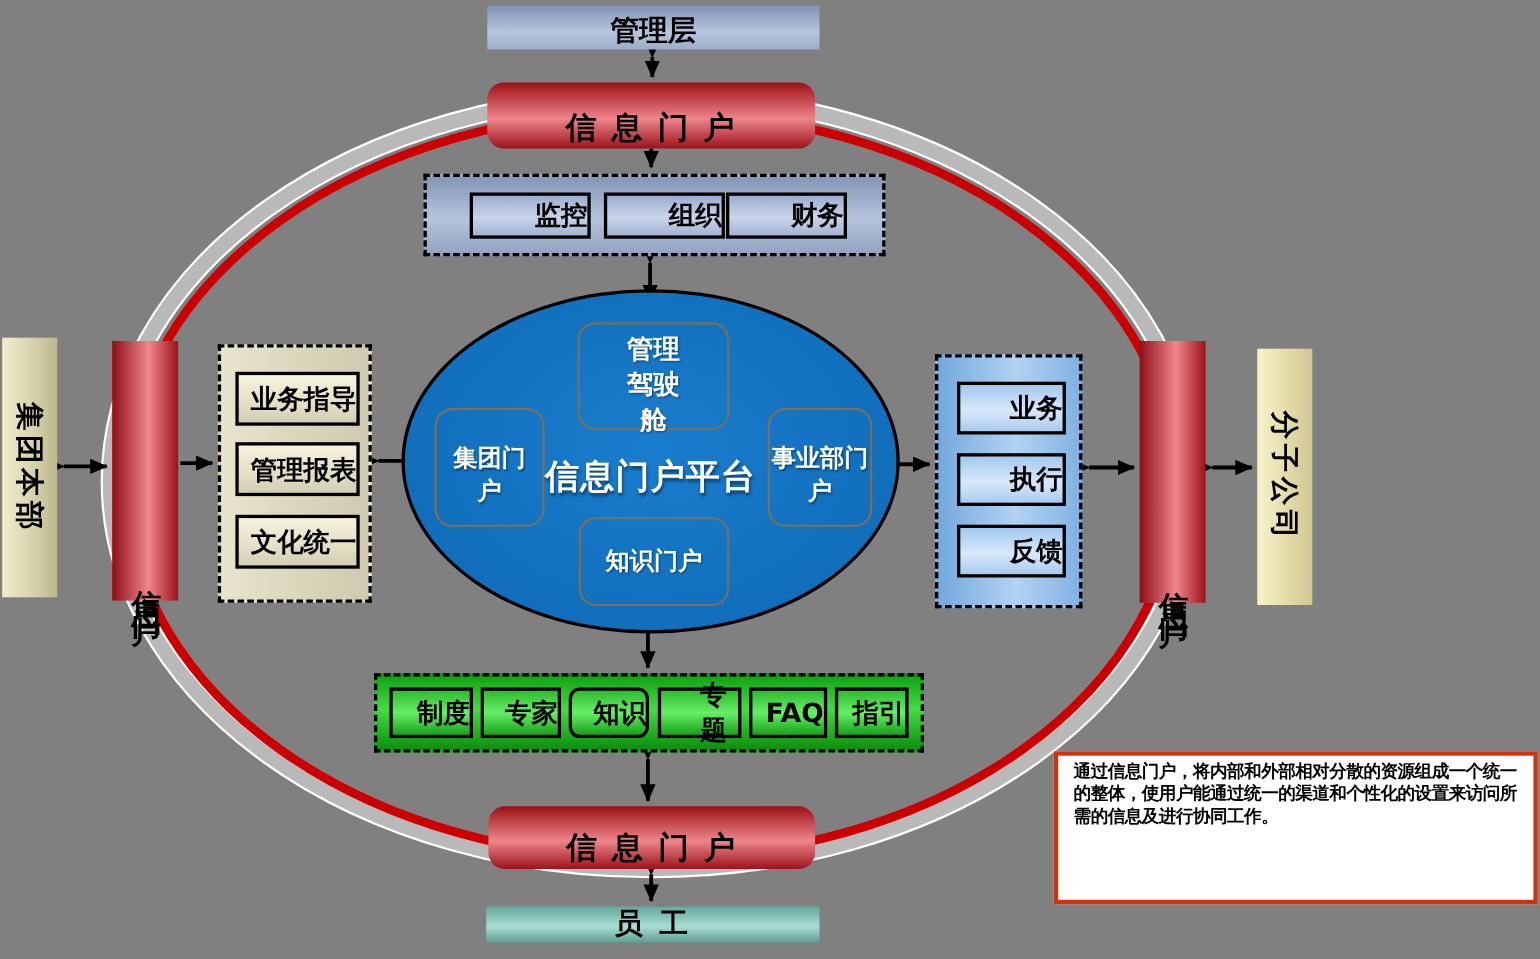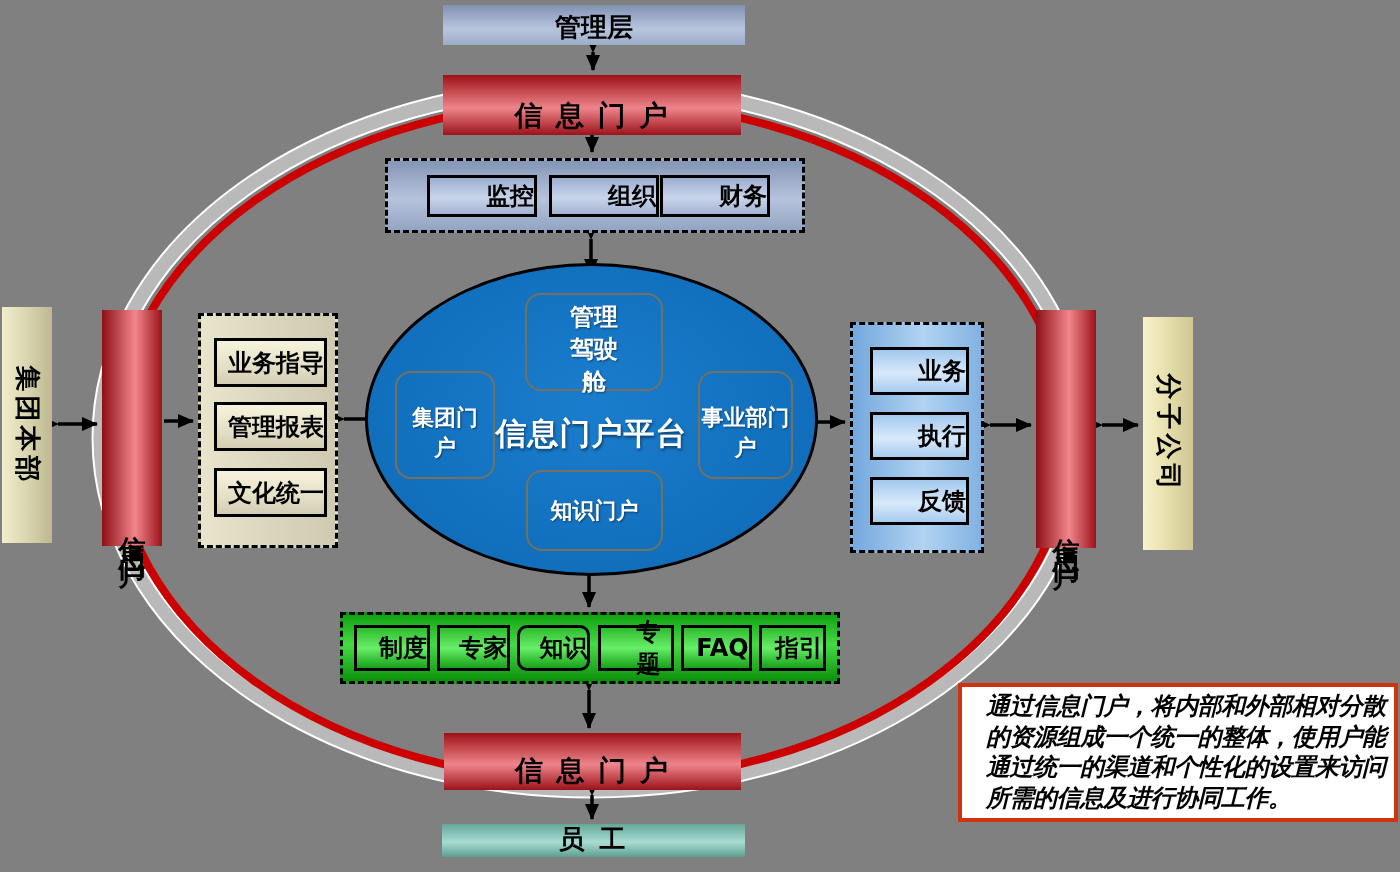--- a/index.html
+++ b/index.html
@@ -10,21 +10,21 @@
     font-family:"DejaVu Sans","Liberation Sans",sans-serif;
     font-weight:bold; color:#000;
   }
   .abs { position:absolute; }
   #ring-arrows { position:absolute; left:0; top:0; width:1400px; height:872px; z-index:1; }
   .layer { z-index:2; }
 
   
   .bar { display:flex; align-items:flex-end; justify-content:center; }
   .bar-blue   { background:linear-gradient(180deg,#8092b2 0%,#b8c5de 60%,#9cadc9 100%); }
-  .bar-red-h  { background:linear-gradient(180deg,#9d1016 0%,#ee858b 55%,#9c121a 100%); }
+  .bar-red-h  { background:linear-gradient(180deg,#9d1016 0%,#ee858b 55%,#9c121a 100%);border-radius:15px; }
   .bar-red-v  { background:linear-gradient(90deg,#8f0e16 0%,#f0868c 55%,#9c121a 100%); }
   .bar-teal   { background:linear-gradient(180deg,#63a89a 0%,#a9dcd2 55%,#5d9e91 100%); }
   .bar-tan-l  { background:linear-gradient(90deg,#f2eecd 0%,#dcd8b4 45%,#bdb88e 100%); }
   .bar-tan-r  { background:linear-gradient(90deg,#f8f2cc 0%,#e8e0ae 45%,#cfc692 100%); }
   .t26 { font-size:26px; } .t28 { font-size:28px; letter-spacing:2px; }
 
   
   .vtext { writing-mode:vertical-lr; text-orientation:upright; letter-spacing:8px; font-size:27px; }
   
   .rot-wrap { display:flex; align-items:center; justify-content:center; }
@@ -53,22 +53,22 @@
           display:flex; align-items:center; justify-content:center;
           color:#fff; text-align:center; font-size:22px; line-height:1.35;
           text-shadow:1px 1px 2px rgba(0,0,0,.45); }
   .wrap2 { word-break:break-all;margin-top:15px; }
   #ellipse-title { position:absolute; left:50%; top:147px; transform:translateX(-50%);
           color:#fff; font-size:31px; white-space:nowrap; letter-spacing:1px;
           text-shadow:1px 2px 3px rgba(0,0,0,.5); }
 
   
   #note-box { left:958px; top:683px; width:440px; height:139px;
-    background:#fff; border:4px solid #d1320f; padding:4px 8px 0 24px;
-    font-size:24px; line-height:1.28; letter-spacing:-0.5px;font-style:italic; }
+    background:#fff; border:4px solid #d1320f; padding:4px 8px 0 14px;
+    font-size:16px; line-height:1.28; letter-spacing:-0.5px; }
 
   .row { display:flex; align-items:center; }
 </style>
 </head>
 <body>
 
 <svg id="ring-arrows" viewBox="0 0 1400 872">
   <defs>
     <marker id="ah" markerWidth="20" markerHeight="16" refX="15" refY="7" orient="auto" markerUnits="userSpaceOnUse">
       <path d="M0,0 L16,7 L0,14 Z" fill="#000"></path>

